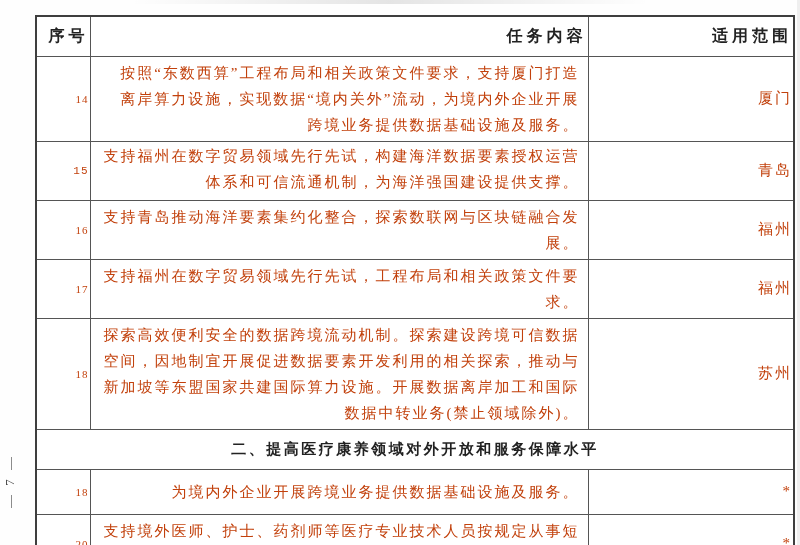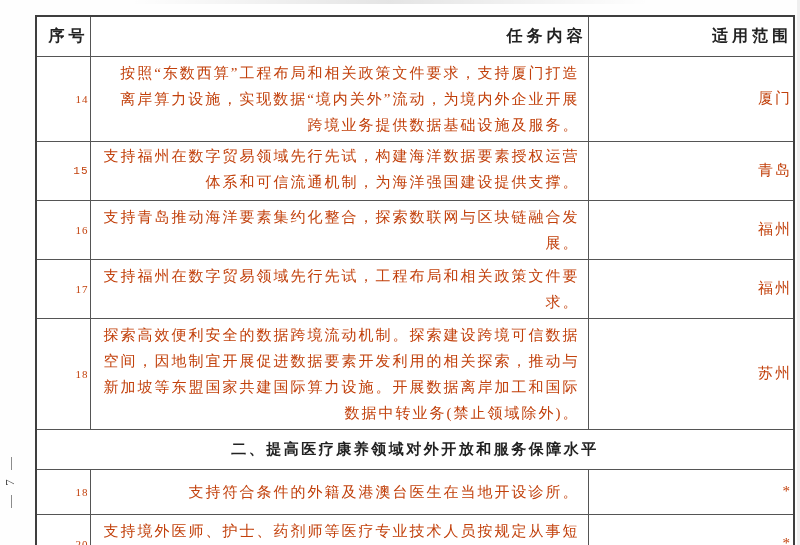--- a/index.html
+++ b/index.html
@@ -151,21 +151,21 @@
       <tr>
         <td class="cell-no">18</td>
         <td class="cell-task">探索高效便利安全的数据跨境流动机制。探索建设跨境可信数据空间，因地制宜开展促进数据要素开发利用的相关探索，推动与新加坡等东盟国家共建国际算力设施。开展数据离岸加工和国际数据中转业务(禁止领域除外)。</td>
         <td class="cell-scope">苏州</td>
       </tr>
       <tr class="section-row">
         <td colspan="3">二、提高医疗康养领域对外开放和服务保障水平</td>
       </tr>
       <tr>
         <td class="cell-no">18</td>
-        <td class="cell-task">支持符合条件的外籍及港澳台医生在当地开设诊所。</td>
+        <td class="cell-task">为境内外企业开展跨境业务提供数据基础设施及服务。</td>
         <td class="cell-scope">*</td>
       </tr>
       <tr>
         <td class="cell-no">20</td>
         <td class="cell-task">支持境外医师、护士、药剂师等医疗专业技术人员按规定从事短期执业活动，优化审批流程。</td>
         <td class="cell-scope">*</td>
       </tr>
     </tbody>
 </table>
 

